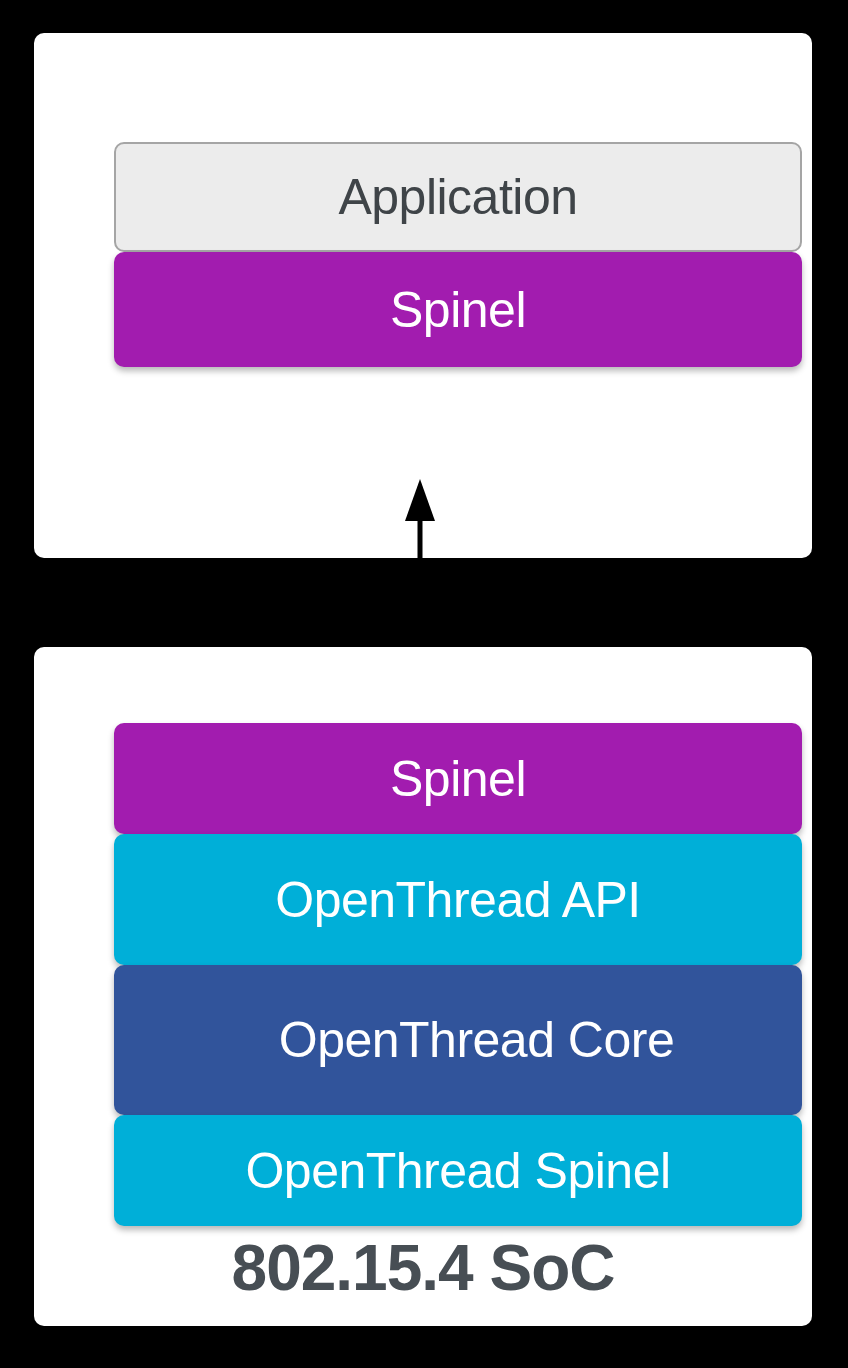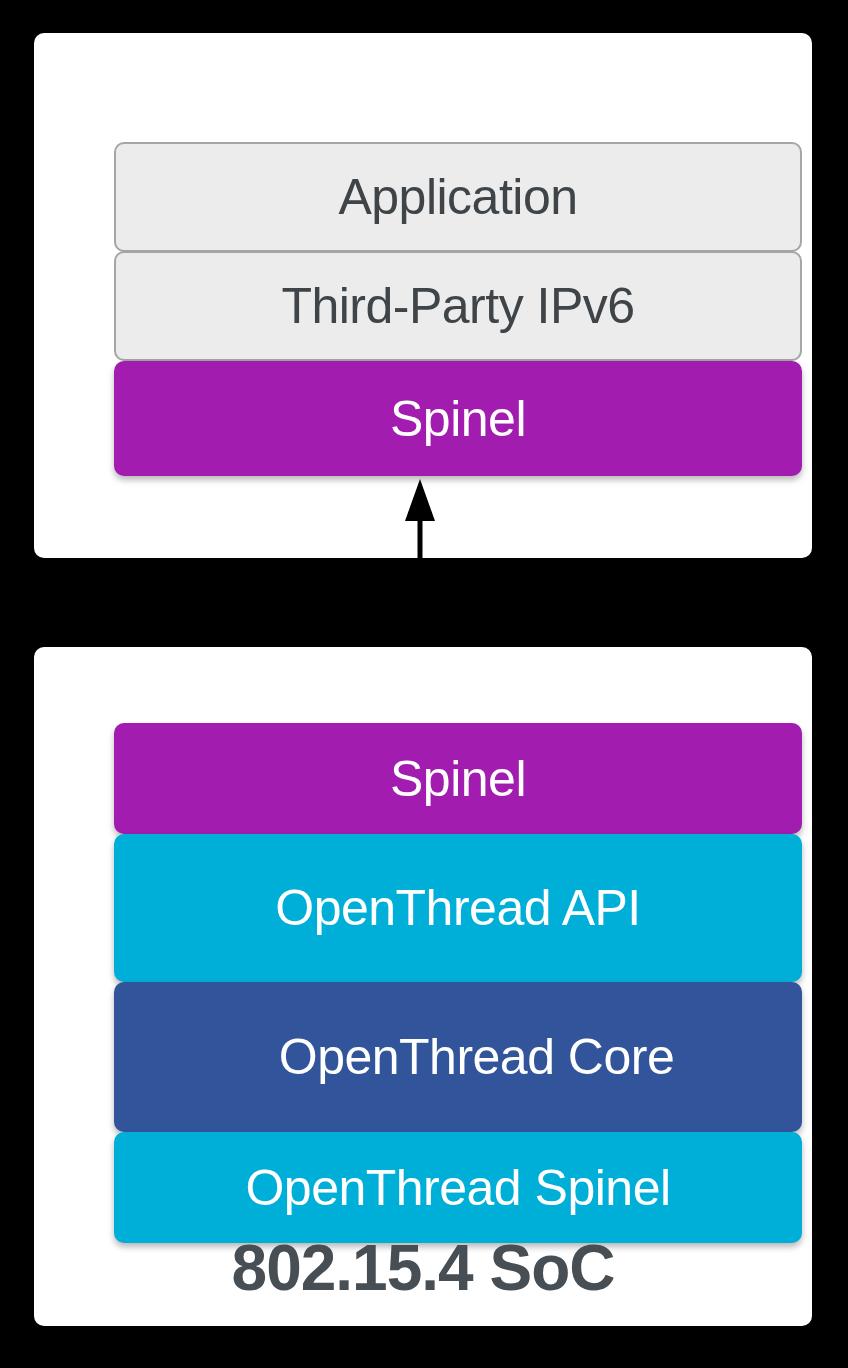--- a/index.html
+++ b/index.html
@@ -76,43 +76,40 @@
     color: #ffffff;
     box-shadow: 0 4px 6px rgba(0,0,0,0.28);
   }
   .layer-navy {
     background: #31549B;
     color: #ffffff;
     box-shadow: 0 4px 6px rgba(0,0,0,0.28);
   }
   .h115 { height: 115px; }
   .h111 { height: 111px; }
-  .h114 { height: 148px; }
+  .h114 { height: 131px; }
   .h150 { height: 150px; padding-left: 37px; }
 
   .connector-arrow {
     position: absolute;
     left: 398px;
     top: 477px;
     width: 44px;
     height: 248px;
   }
 </style>
 </head>
 <body>
 
 <div class="stage">
 
   <div class="card card-top">
     <div class="stack">
       <div class="layer layer-gray">
         <span>Application</span>
-      </div>
-      <div class="layer layer-gray">
-        <span>Third-Party IPv6</span>
       </div>
       <div class="layer layer-red h115">
         <span>Spinel</span>
       </div>
     </div>
   </div>
 
   <svg class="connector-arrow" viewBox="0 0 44 248" xmlns="http://www.w3.org/2000/svg">
     <polygon points="22,2 37,44 7,44" fill="#000000"></polygon>
     <rect x="19.5" y="40" width="5" height="168" fill="#000000"></rect>

